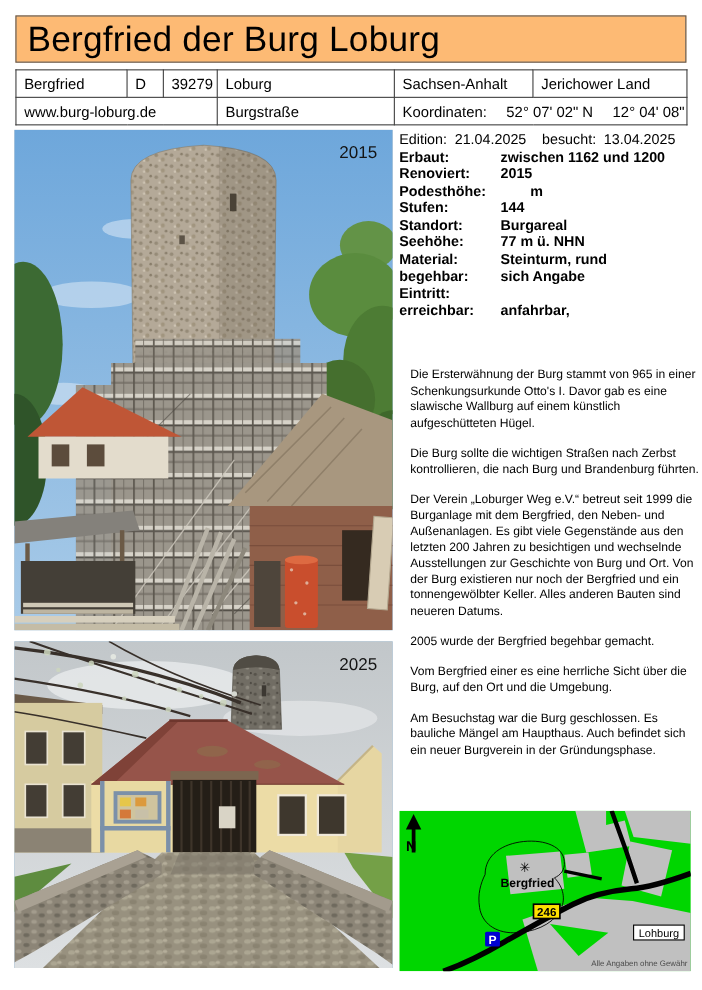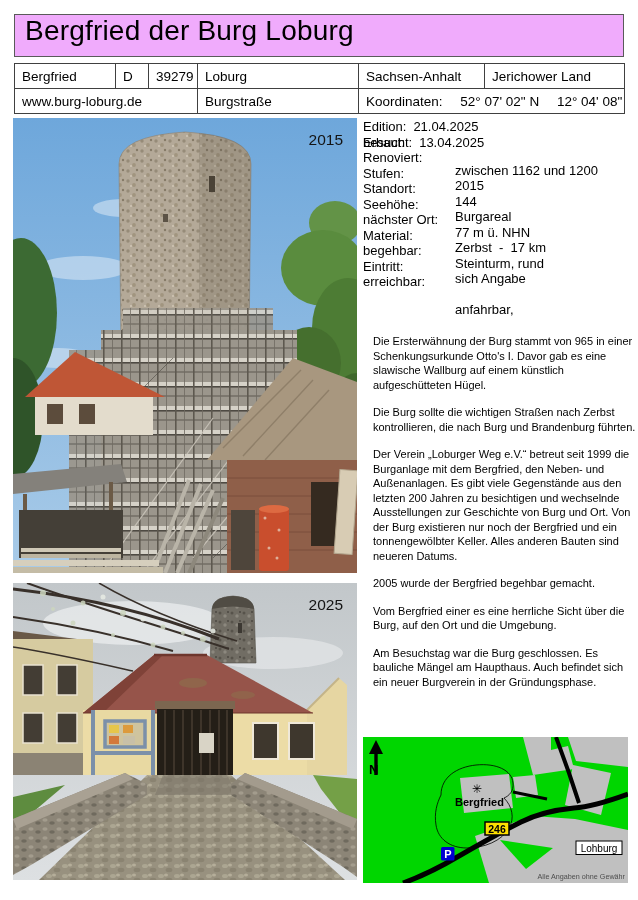--- a/index.html
+++ b/index.html
@@ -1,45 +1,45 @@
 <!DOCTYPE html>
 <html><head>
 <meta charset="utf-8">
 <style>
   html,body { margin:0; padding:0; background:#ffffff; }
   .page { position:relative; width:638px; height:900px; background:#fff;
           font-family:"Liberation Sans", sans-serif; color:#000; overflow:hidden; }
 
   
   .title-box { position:absolute; left:14px; top:14px; width:610px; height:43px;
-               border:1px solid #5a5a5a; box-sizing:border-box; display:flex; align-items:flex-start;
-               padding-left:10px; font-size:28px; letter-spacing:.2px; background:#f0abfc; }
+               border:1px solid #5a5a5a; box-sizing:border-box; display:flex; align-items:center;
+               padding-left:10px; font-size:32px; letter-spacing:.2px; background:#fdba74; }
 
   
   .head-table { position:absolute; left:14px; top:63px; width:610px; border-collapse:collapse;
                 table-layout:fixed; font-size:13.5px; }
   .head-table td { border:1px solid #404040; height:24px; padding:0 4px 0 7px; vertical-align:middle;
                    overflow:hidden; white-space:nowrap; }
   .coord { margin-left:14px; }
 
   
   .photo { position:absolute; left:13px; overflow:hidden; background:#9db8cd; }
   .photo svg { display:block; width:100%; height:100%; }
   .photo-1 { top:118px; width:344px; height:455px; }
   .photo-2 { top:583px; width:344px; height:297px; }
   .year-badge { position:absolute; top:13px; right:14px; font-size:15.5px; color:#141414; }
 
   
   .details { position:absolute; left:363px; top:119px; width:265px; font-size:13px; line-height:15.5px; }
-  .edition-row { display:flex; justify-content:space-between; padding-right:14px; height:15.5px;flex-direction:column; }
+  .edition-row { display:flex; justify-content:space-between; padding-right:14px; height:15.5px; }
   .ed-group span { display:inline-block; }
   .ed-label { margin-right:7px; }
-  .drow { display:flex; height:15.5px; }
+  .drow { display:flex; height:15.5px;font-weight:bold; }
   .dlabel { width:92px; flex:none; }
-  .dvalue { white-space:pre;margin-top:28px; }
+  .dvalue { white-space:pre; }
   .val-indent { padding-left:27px; }
 
   .paragraphs { position:absolute; left:363px; top:334px; width:267px; font-size:11px; line-height:14.5px;margin-left:10px; }
   .paragraphs p { margin:0 0 13px 0; }
 
   
   .map-box { position:absolute; left:363px; top:737px; width:265px; height:146px; }
   .map-box svg { display:block; width:100%; height:100%; }
   .map-bldg { fill:#c0c0c0; }
   .map-road { stroke:#000; fill:none; }
@@ -324,34 +324,34 @@
     </div>
     <div class="drow">
         <span class="dlabel">Erbaut:</span>
         <span class="dvalue">zwischen 1162 und 1200</span>
       </div>
     <div class="drow">
         <span class="dlabel">Renoviert:</span>
         <span class="dvalue">2015</span>
       </div>
     <div class="drow">
+        <span class="dlabel">Podesthöhe:</span>
+        <span class="dvalue val-indent">m</span>
+      </div>
+    <div class="drow">
         <span class="dlabel">Stufen:</span>
         <span class="dvalue">144</span>
       </div>
     <div class="drow">
         <span class="dlabel">Standort:</span>
         <span class="dvalue">Burgareal</span>
       </div>
     <div class="drow">
         <span class="dlabel">Seehöhe:</span>
         <span class="dvalue">77 m ü. NHN</span>
-      </div>
-    <div class="drow">
-        <span class="dlabel">nächster Ort:</span>
-        <span class="dvalue">Zerbst  -  17 km</span>
       </div>
     <div class="drow">
         <span class="dlabel">Material:</span>
         <span class="dvalue">Steinturm, rund</span>
       </div>
     <div class="drow">
         <span class="dlabel">begehbar:</span>
         <span class="dvalue">sich Angabe</span>
       </div>
     <div class="drow">

